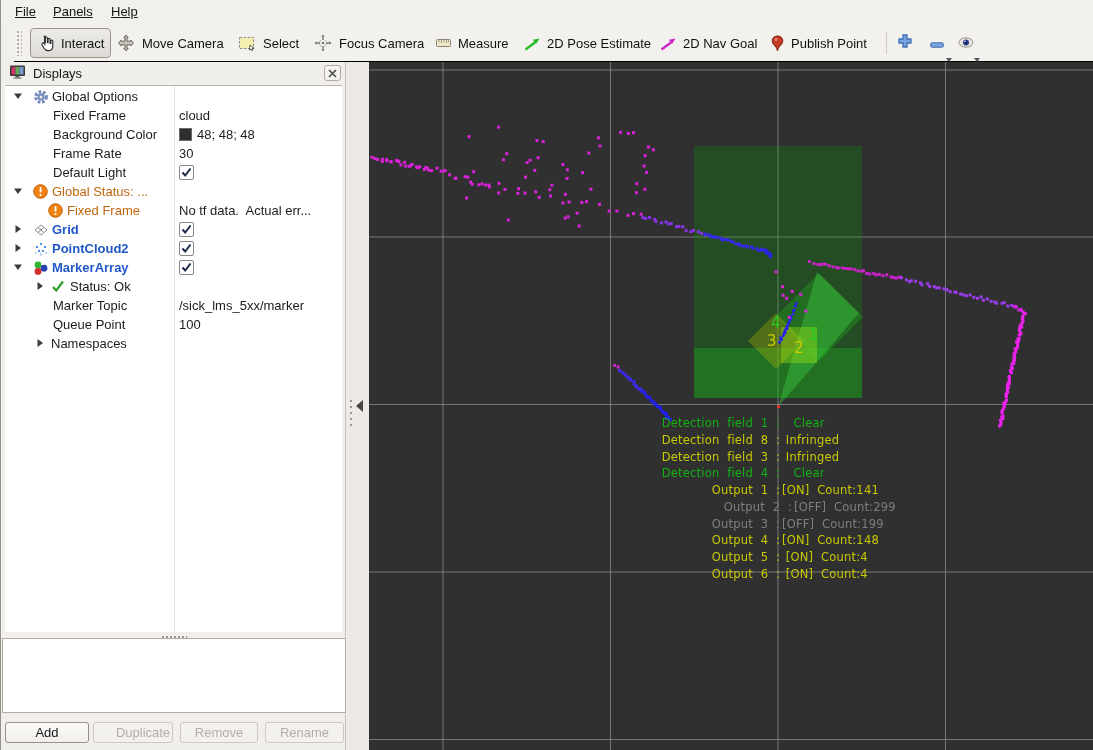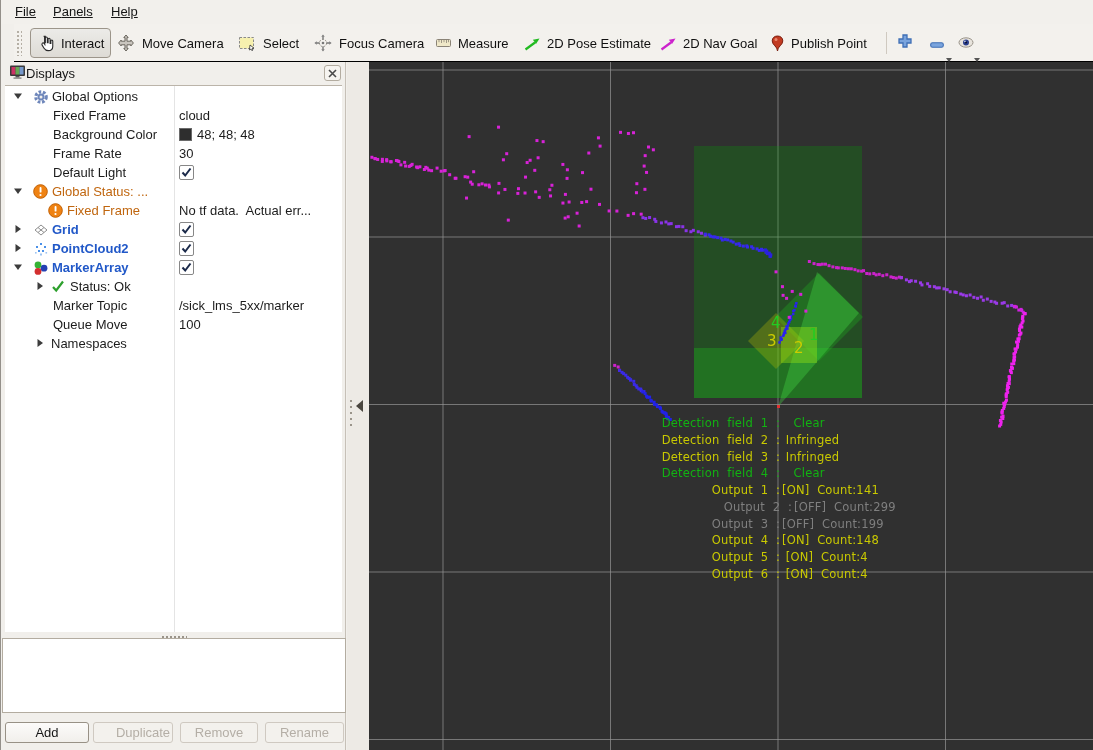--- a/index.html
+++ b/index.html
@@ -8,21 +8,21 @@
 .menu-item{position:absolute;top:4px;text-decoration:underline}
 .toolbar{position:absolute;top:24px;left:13px;width:1092px;height:38px;background:#f3f1ed;border-bottom:1px solid #000000}
 .tb-handle{position:absolute;left:2px;top:6px;width:6px;height:26px;background-image:radial-gradient(circle,#b5afa5 1px,transparent 1.2px);background-size:4px 4px}
 .tool{position:absolute;top:4px;height:30px;display:flex;align-items:center;gap:7px;font-size:13px;color:#111;padding:0 8px}
 .tool.active{border:1px solid #9c958a;border-radius:4px;background:linear-gradient(#ecebe8,#dedbd5);padding:0 6px;gap:6px}
 .tool .ticon{display:flex;align-items:center}
 .tb-sep{position:absolute;left:872px;top:8px;width:1px;height:22px;background:#cfc9c0}
 .tb-mini{position:absolute;top:10px}
 .dd-arrow{position:absolute;top:24px}
 .panel{position:absolute;left:0;top:62px;width:345px;height:688px;background:#f1efeb;border-right:1px solid #c6c0b7}
-.panel-header{height:22px;display:flex;align-items:center;padding-left:8px;font-size:13px;color:#161616}
+.panel-header{height:22px;display:flex;align-items:center;padding-left:8px;gap:7px;font-size:13px;color:#161616}
 .close-btn{position:absolute;right:4px;top:3px;width:17px;height:16px;border:1px solid #b3aca0;border-radius:3px;background:#f6f4f0;display:flex;align-items:center;justify-content:center}
 .tree{position:absolute;left:4px;top:23px;width:337px;height:547px;background:#fff;border-top:1px solid #bbb4a9}
 .colsep{position:absolute;left:169px;top:0;width:1px;height:100%;background:#e4e4e4}
 .trow{position:absolute;left:0;width:100%;height:19px;display:flex;align-items:center;font-size:13px;color:#1c1c1c}
 .trow .exp{position:absolute;display:flex}
 .trow .ricon{position:absolute;display:flex}
 .trow .lbl{position:absolute;white-space:pre}
 .trow .val{position:absolute;left:174px;display:flex;align-items:center;gap:5px;white-space:pre}
 .lbl.display{color:#2158c8;font-weight:bold}
 .lbl.warn{color:#c0660f}
@@ -293,21 +293,21 @@
             <path d="M2 8l3.2 3.5L12 2.5" stroke="#2da02d" stroke-width="2.2" fill="none"></path>
           </svg>
         </span>
         <span class="lbl plain" style="left: 65px;">Status: Ok</span>
       </div>
       <div class="trow" style="top: 210px;">
         <span class="lbl plain" style="left: 48px;">Marker Topic</span>
         <span class="val"><span>/sick_lms_5xx/marker</span></span>
       </div>
       <div class="trow" style="top: 229px;">
-        <span class="lbl plain" style="left: 48px;">Queue Move</span>
+        <span class="lbl plain" style="left: 48px;">Queue Point</span>
         <span class="val"><span>100</span></span>
       </div>
       <div class="trow" style="top: 248px;">
         <span class="exp" style="left: 30px; top: 4px;">
           <svg width="10" height="10" viewBox="0 0 10 10">
             <path d="M2.5 1v8L8 5z" fill="#3c3c3c"></path>
           </svg>
         </span>
         <span class="lbl plain" style="left: 46px;">Namespaces</span>
       </div>
@@ -721,21 +721,21 @@
       <rect x="430.23835744708776" y="230.8699323888868" width="3" height="3" fill="#d822d8"></rect>
       <rect x="418.7120155375451" y="253.8428119821474" width="3" height="3" fill="#d822d8"></rect>
       <rect x="411.98080395068973" y="223.1665353020653" width="3" height="3" fill="#d822d8"></rect>
       <rect x="405.52336591575295" y="208.34619555156678" width="3" height="3" fill="#d822d8"></rect>
     </svg><div class="ovl" id="ovl">
       <div class="ovl-line" style="color: rgb(18, 178, 18);">
         <span class="ovl-l">Detection  field  1  :</span>
         <span class="ovl-r">   Clear</span>
       </div>
       <div class="ovl-line" style="color: rgb(201, 201, 0);">
-        <span class="ovl-l">Detection  field  2  :</span>
+        <span class="ovl-l">Detection  field  8  :</span>
         <span class="ovl-r"> Infringed</span>
       </div>
       <div class="ovl-line" style="color: rgb(201, 201, 0);">
         <span class="ovl-l">Detection  field  3  :</span>
         <span class="ovl-r"> Infringed</span>
       </div>
       <div class="ovl-line" style="color: rgb(18, 178, 18);">
         <span class="ovl-l">Detection  field  4  :</span>
         <span class="ovl-r">   Clear</span>
       </div>

